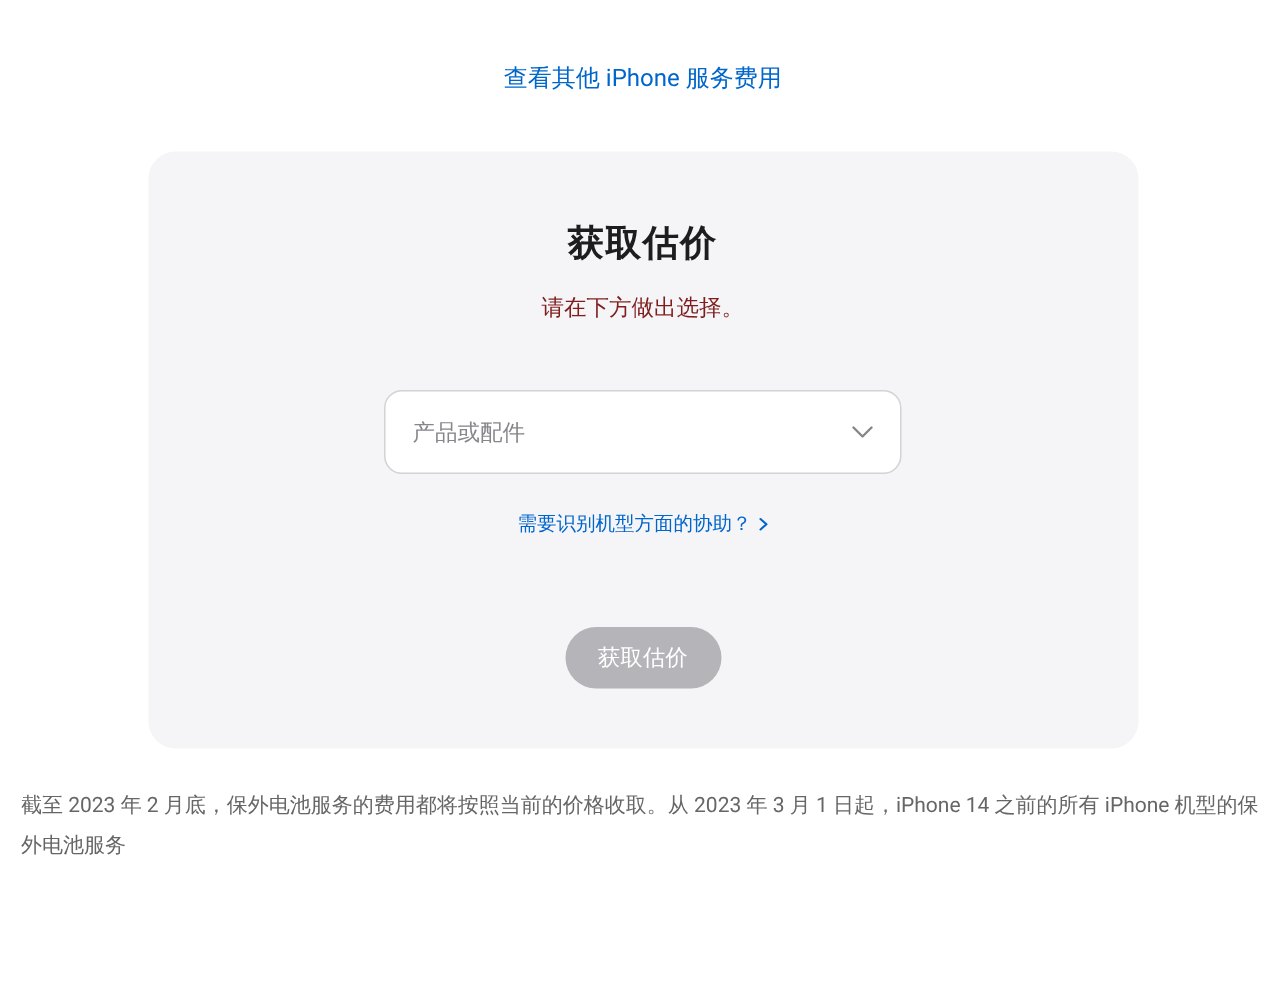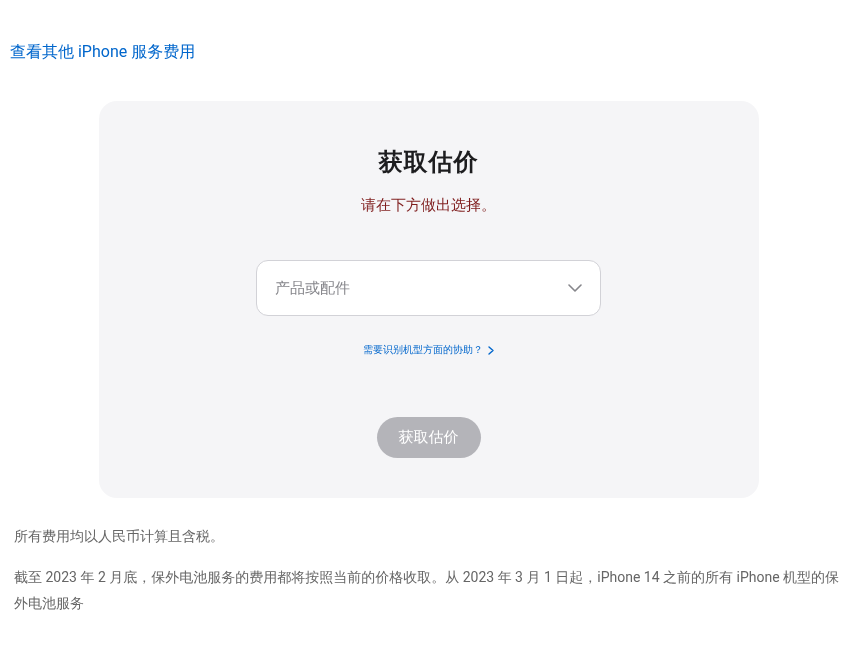--- a/index.html
+++ b/index.html
@@ -11,20 +11,21 @@
       font-family: -apple-system, BlinkMacSystemFont, "Segoe UI", Roboto, "Helvetica Neue", Arial, sans-serif;
       background: #ffffff;
       color: #1d1d1f;
       width: 857px;
       height: 663px;
     }
     .container {
       padding: 20px 10px;
     }
     .top-link {
+      text-align: center;
       margin-top: 22px;
       margin-bottom: 38px;
     }
     .top-link a {
       color: #06c;
       font-size: 16px;
       text-decoration: none;
       cursor: pointer;
     }
     .card {
@@ -76,21 +77,21 @@
     .chevron svg {
       width: 14px;
       height: 8px;
     }
     .help-link {
       margin-top: 15px;
       margin-bottom: 60px;
     }
     .help-link a {
       color: #06c;
-      font-size: 10px;
+      font-size: 13px;
       text-decoration: none;
       cursor: pointer;
       display: inline-flex;
       align-items: center;
     }
     .help-link svg {
       width: 6px;
       height: 9px;
       margin-left: 5px;
     }
@@ -144,18 +145,17 @@
         <svg viewBox="0 0 6 9" fill="none">
             <path d="M1 1l4 3.5L1 8" stroke="currentColor" stroke-width="1.4" stroke-linecap="round" stroke-linejoin="round"></path>
           </svg>
       </a>
     </div>
 
     <button class="submit-btn">获取估价</button>
   </div>
 
   <div class="footer-text">
-    <p>所有费用均以人民币计算且含税。</p>
     <p>
       <span>截至 2023 年 2 月底，保外电池服务的费用都将按照当前的价格收取。从 2023 年 3 月 1 日起，iPhone 14 之前的所有 iPhone 机型的保外电池服务</span>
     </p>
   </div>
 </div>
 
 </body></html>

